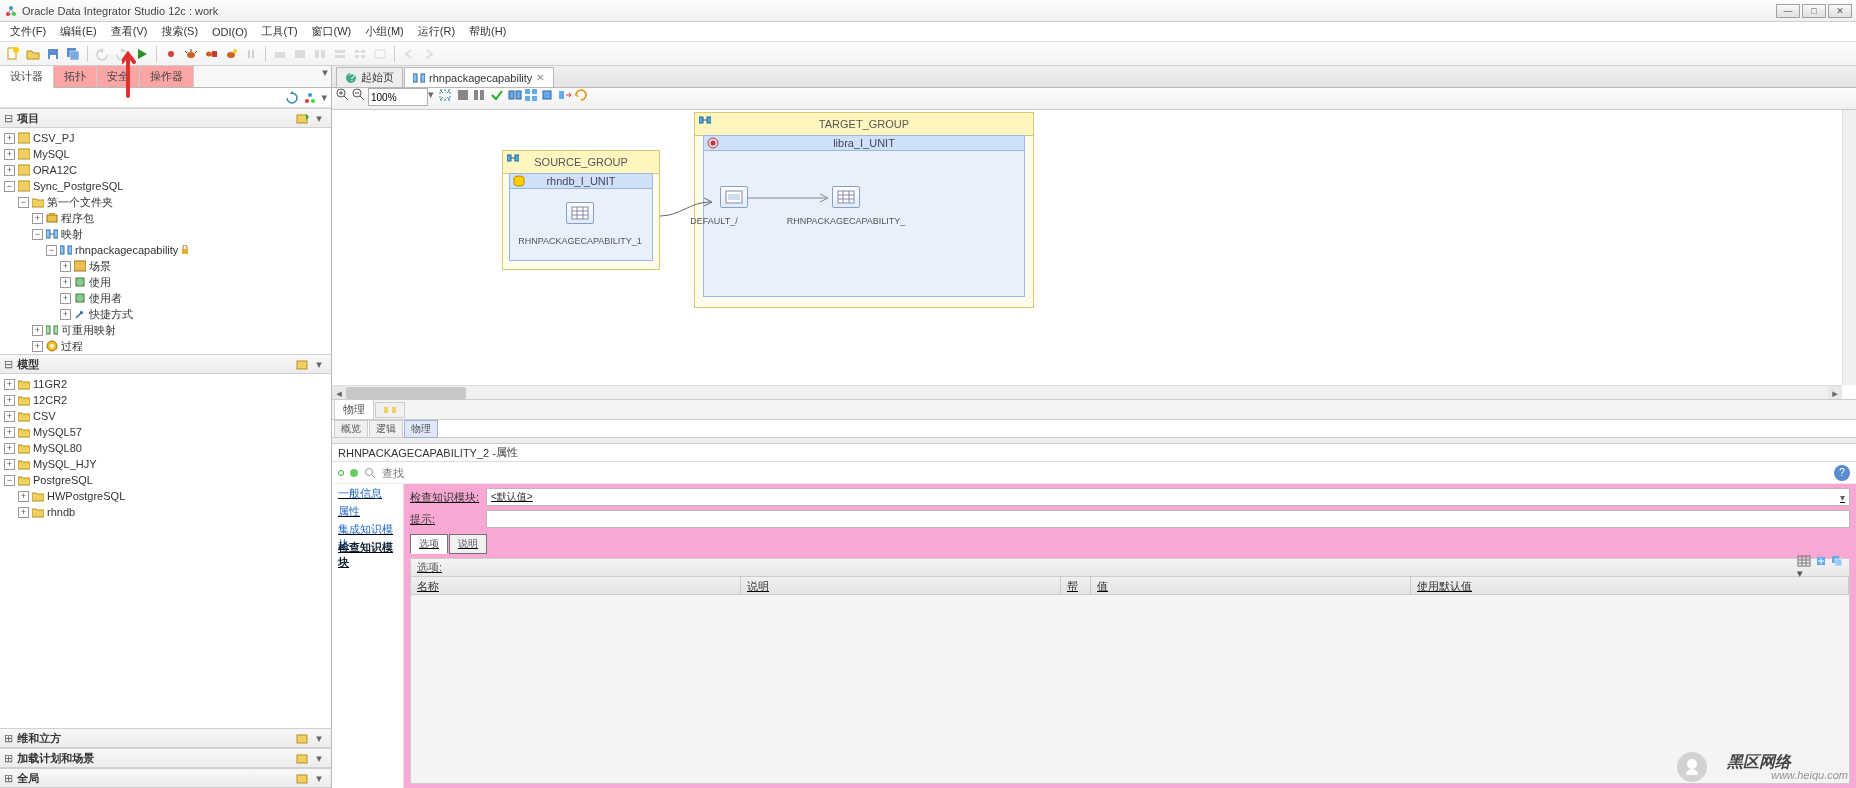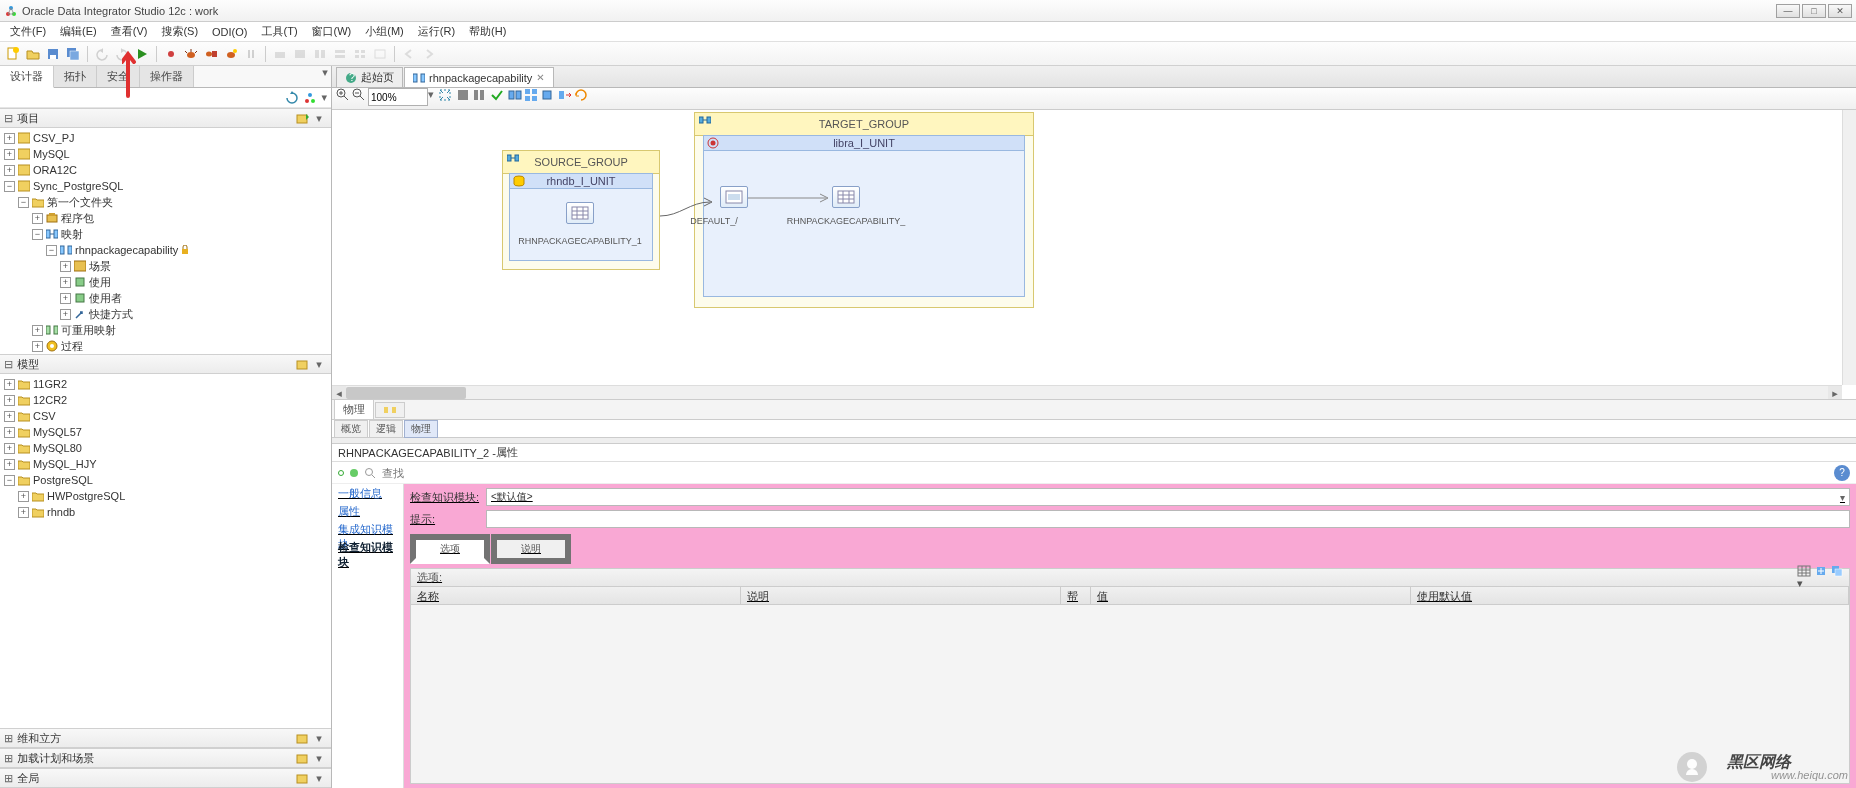--- a/index.html
+++ b/index.html
@@ -11,28 +11,28 @@
 .titlebar .wincontrols div { width: 24px; height: 14px; border: 1px solid #a0a0a0; background: linear-gradient(#f8f8f8,#e0e0e0); font-size: 9px; text-align: center; line-height: 12px; color: #555; }
 .menubar { height: 20px; background: #fff; display: flex; align-items: center; padding: 0 4px; gap: 2px; border-bottom: 1px solid #e0e0e0; }
 .menubar span { padding: 2px 6px; color: #333; cursor: default; }
 .toolbar { height: 24px; background: linear-gradient(#fdfdfd,#f3f3f3); border-bottom: 1px solid #d0d0d0; display: flex; align-items: center; padding: 0 4px; gap: 2px; }
 .toolbar .tbtn { width: 18px; height: 18px; display: flex; align-items: center; justify-content: center; border-radius: 2px; }
 .toolbar .sep { width: 1px; height: 16px; background: #ccc; margin: 0 3px; }
 .toolbar .disabled { opacity: .35; }
 .main { display: flex; height: calc(100% - 66px); }
 .leftpanel { width: 332px; border-right: 1px solid #b8b8b8; display: flex; flex-direction: column; background: #fff; }
 .leftpanel .tabs { height: 22px; display: flex; border-bottom: 1px solid #b8b8b8; background: #f8f8f8; }
-.leftpanel .tabs .tab { padding: 3px 10px; border-right: 1px solid #ccc; color: #444; background: #e5e5e5; cursor: default; }
+.leftpanel .tabs .tab { padding: 3px 10px; border-right: 1px solid #ccc; color: #444; background: #fca5a5; cursor: default; }
 .leftpanel .tabs .tab.active { background: #fff; border-bottom: 1px solid #fff; margin-bottom: -1px; }
 .leftpanel .tabs .spacer { flex: 1; background: #f8f8f8; }
 .leftpanel .tabs .dd { width: 12px; text-align: center; color: #666; }
 .leftpanel .lptoolbar { height: 20px; display: flex; align-items: center; justify-content: flex-end; padding: 0 4px; gap: 4px; border-bottom: 1px solid #e5e5e5; }
 .section-header { height: 20px; background: linear-gradient(#f8f8f8,#ececec); border-top: 1px solid #d0d0d0; border-bottom: 1px solid #d0d0d0; display: flex; align-items: center; padding: 0 4px; color: #333; cursor: default; }
 .section-header .collapse { margin-right: 4px; color: #666; }
-.section-header .label { flex: 1; }
+.section-header .label { flex: 1; font-weight: bold; }
 .section-header .act { width: 16px; height: 14px; display: flex; align-items: center; justify-content: center; }
 .tree { flex: 0 0 auto; overflow: auto; padding: 2px 0; }
 .tree-node { display: flex; align-items: center; height: 16px; padding-left: 4px; white-space: nowrap; color: #333; cursor: default; }
 .tree-node .exp { width: 11px; height: 11px; border: 1px solid #999; font-size: 9px; line-height: 9px; text-align: center; color: #555; margin-right: 2px; background: #fff; }
 .tree-node .ticon { width: 14px; height: 14px; margin-right: 2px; display: flex; align-items: center; justify-content: center; }
 .tree .ind { display: inline-block; width: 14px; }
 .rightpanel { flex: 1; display: flex; flex-direction: column; background: #f4f4f4; }
 .editor-tabs { height: 22px; display: flex; align-items: flex-end; background: linear-gradient(#f0f0f0,#e4e4e4); border-bottom: 1px solid #b8b8b8; padding-left: 4px; gap: 1px; }
 .editor-tabs .etab { height: 20px; background: #eee; border: 1px solid #b8b8b8; border-bottom: none; padding: 2px 8px; display: flex; align-items: center; gap: 4px; color: #333; cursor: default; }
 .editor-tabs .etab.active { background: #fff; }
@@ -67,21 +67,21 @@
 .propbody { flex: 1; display: flex; background: #f9a8d4; overflow: hidden; text-decoration: underline; }
 .propnav { width: 72px; border-right: 1px solid #ddd; background: #fff; }
 .propnav div { height: 18px; padding: 2px 6px; color: #26c; cursor: default; }
 .propnav div.sel { font-weight: bold; color: #123; }
 .propcontent { flex: 1; display: flex; flex-direction: column; padding: 4px 6px; gap: 4px; }
 .prow { display: flex; align-items: center; gap: 6px; }
 .prow .plabel { width: 70px; color: #333; }
 .prow .pfield { flex: 1; height: 18px; border: 1px solid #b8b8b8; background: #fff; font-size: 10px; padding: 1px 4px; color: #333; display: flex; align-items: center; }
 .prow .pfield.combo::after { content: "▾"; margin-left: auto; color: #666; }
 .opt-tabs { display: flex; gap: 1px; margin-top: 2px; }
-.opt-tabs .otab { padding: 2px 24px; border: 6px solid #737373; background: #f0f0f0; color: #555; font-size: 10px; }
+.opt-tabs .otab { padding: 2px 8px; border: 1px solid #737373; background: #f0f0f0; color: #555; font-size: 10px; }
 .opt-tabs .otab.sel { background: #fff; border-bottom-color: #fff; }
 .opt-area { border: 1px solid #ccc; flex: 1; background: #f8f8f8; display: flex; flex-direction: column; }
 .opt-area .obar { height: 18px; background: linear-gradient(#f4f4f4,#e8e8e8); border-bottom: 1px solid #ccc; display: flex; align-items: center; padding: 0 6px; color: #555; }
 .opt-area .obar .oact { margin-left: auto; display: flex; gap: 4px; }
 .opt-area .ohead { height: 18px; background: linear-gradient(#f0f0f0,#e4e4e4); border-bottom: 1px solid #ccc; display: flex; }
 .opt-area .ohead div { border-right: 1px solid #ccc; padding: 2px 6px; color: #333; }
 svg { display: block; }
 .svgico { width: 14px; height: 14px; }
 .red-arrow { position: absolute; left: 122px; top: 48px; pointer-events: none; z-index: 50; }
 .watermark { position: absolute; right: 8px; bottom: 6px; display: flex; align-items: center; gap: 20px; opacity: .9; pointer-events: none; }

